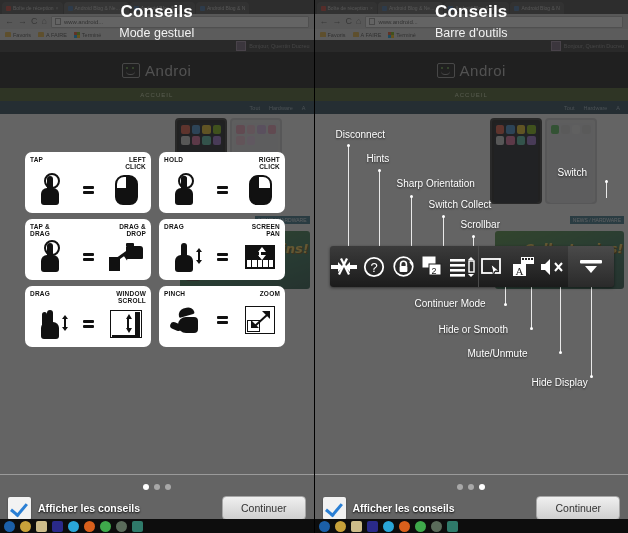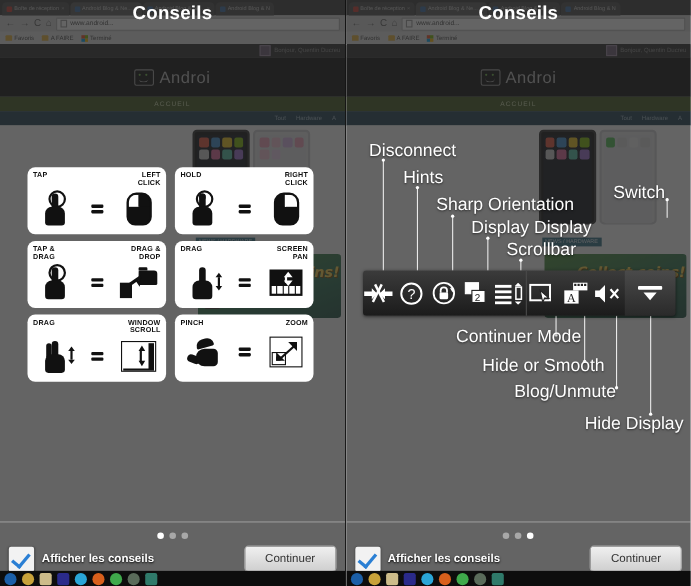--- a/index.html
+++ b/index.html
@@ -22,21 +22,21 @@
   .omnibox{flex:1;height:10px;background:#fff;border:1px solid #b3b3b3;border-radius:1px;
            display:flex;align-items:center;gap:3px;padding:0 3px;font-size:6px;color:#4a4a4a;}
   .page-ico{width:4px;height:5px;background:#fff;border:1px solid #999;}
   .chrome-bkmk{height:11px;background:#e3e3e3;border-bottom:1px solid #bdbdbd;display:flex;align-items:center;
                gap:7px;padding:0 5px;font-size:5.5px;color:#454545;}
   .bk{display:flex;align-items:center;gap:2px;}
   .folder{width:6px;height:5px;background:#e8b33a;border-radius:1px 1px 0 0;}
   .sq4{width:6px;height:6px;background:
         linear-gradient(to right,#f25022 50%,#7fba00 50%) top/100% 50% no-repeat,
         linear-gradient(to right,#00a4ef 50%,#ffb900 50%) bottom/100% 50% no-repeat;}
-  .site{position:absolute;left:0;right:0;top:40px;bottom:0;background:#fff;}
+  .site{position:absolute;left:0;right:0;top:40px;bottom:0;background:#fff;text-align:right;}
   .site-top{height:12px;background:#2d2d2d;display:flex;align-items:center;justify-content:flex-end;
             padding-right:4px;gap:3px;font-size:5.5px;color:#8e8e8e;}
   .av{width:8px;height:8px;background:#6b5a72;border:1px solid #9d8aa3;}
   .site-hdr{height:36px;background:#0c0c0c;display:flex;align-items:center;justify-content:center;gap:5px;}
   .droid-mark{width:16px;height:13px;border:1.5px solid #9a9a9a;border-radius:2px;position:relative;}
   .droid-mark:before,.droid-mark:after{content:"";position:absolute;width:2px;height:2px;background:#6ab344;
      border-radius:50%;top:3px;}
   .droid-mark:before{left:3px;}.droid-mark:after{left:9px;}
   .droid-mark span{position:absolute;left:3px;bottom:2px;width:9px;height:3px;
      border-bottom:1.5px solid #9a9a9a;border-radius:0 0 6px 6px;}
@@ -153,21 +153,21 @@
 
   
   .pinch{position:relative;width:28px;height:26px;}
   .pinch .p1{position:absolute;right:0;bottom:0;width:20px;height:16px;background:#111;border-radius:8px 4px 4px 8px;}
   .pinch .p2{position:absolute;right:4px;top:1px;width:16px;height:8px;background:#111;
      border-radius:8px 8px 2px 2px;transform:rotate(-16deg);}
   .pinch .p3{position:absolute;left:0;bottom:3px;width:12px;height:7px;background:#111;
      border-radius:6px;transform:rotate(22deg);}
 
   
-  .callout{position:absolute;color:#fff;font-size:16px;white-space:nowrap;
+  .callout{position:absolute;color:#fff;font-size:10px;white-space:nowrap;
            text-shadow:0 1px 2px rgba(0,0,0,.6);}
   .leader{position:absolute;width:1px;background:#e9e9e9;}
   .leader:after{content:"";position:absolute;width:3px;height:3px;background:#fff;border-radius:50%;
                 left:-1px;}
   .leader.down:after{top:-1px;}
   .leader.up:after{bottom:-1px;}
 
   .toolbar{position:absolute;left:15px;top:246px;width:284px;height:41px;
            background:linear-gradient(#3b3b3b,#1b1b1b);border-radius:3px;display:flex;align-items:center;
            box-shadow:0 1px 3px rgba(0,0,0,.5);}
@@ -293,20 +293,21 @@
           <div class="game-banner" style="margin-left:180px">
             <i class="char"></i>
             <span class="coins">Collect coins!</span>
           </div>
         </div>
       </div>
     </div>
 
     <div class="overlay"></div>
     <div class="ov-title">Conseils</div>
+    <div class="ov-sub">Mode gestuel</div>
 
     <div class="gest-grid">
 
       <div class="gcard">
         <div class="gc-heads">
           <span>TAP</span>
           <span class="r" style="white-space:pre-line">LEFT
 CLICK</span>
         </div>
         <div class="gc-body">
@@ -606,43 +607,44 @@
             <i class="char"></i>
             <span class="coins">Collect coins!</span>
           </div>
         </div>
       </div>
 
     </div>
 
     <div class="overlay"></div>
     <div class="ov-title">Conseils</div>
+    <div class="ov-sub">Barre d'outils</div>
 
     <div class="leader down" style="left:33px;top:145px;height:101px;"></div>
     <div class="leader down" style="left:64px;top:170px;height:76px;"></div>
     <div class="leader down" style="left:96px;top:196px;height:50px;"></div>
     <div class="leader down" style="left:128px;top:216px;height:30px;"></div>
     <div class="leader down" style="left:158px;top:236px;height:10px;"></div>
 
     <div class="leader up" style="left:190px;top:287px;height:18px;"></div>
     <div class="leader up" style="left:216px;top:287px;height:42px;"></div>
     <div class="leader up" style="left:245px;top:287px;height:66px;"></div>
     <div class="leader up" style="left:276px;top:287px;height:90px;"></div>
     <div class="leader" style="left:291px;top:180px;height:18px;"></div>
 
     <div class="callout" style="left:21px;top:129px">Disconnect</div>
     <div class="callout" style="left:52px;top:153px">Hints</div>
     <div class="callout" style="left:82px;top:178px">Sharp Orientation</div>
-    <div class="callout" style="left:114px;top:199px">Display Display</div>
+    <div class="callout" style="left:114px;top:199px">Switch Collect</div>
     <div class="callout" style="left:146px;top:219px">Scrollbar</div>
     <div class="callout" style="left:243px;top:167px">Switch</div>
 
     <div class="callout" style="left:100px;top:298px">Continuer Mode</div>
     <div class="callout" style="left:124px;top:324px">Hide or Smooth</div>
-    <div class="callout" style="left:153px;top:348px">Blog/Unmute</div>
+    <div class="callout" style="left:153px;top:348px">Mute/Unmute</div>
     <div class="callout" style="left:217px;top:377px">Hide Display</div>
 
     <div class="toolbar">
       <span class="tbtn">
         <svg width="26" height="20" viewBox="0 0 26 20">
             <g fill="#fff">
           <path d="M0 8h7v-3l5 5-5 5v-3H0z"></path>
               <path d="M26 8h-7v-3l-5 5 5 5v-3h7z"></path>
           <path d="M9 2l8 16 2-1-8-16z"></path>
               <path d="M17 2L9 18l-2-1 8-16z"></path>

